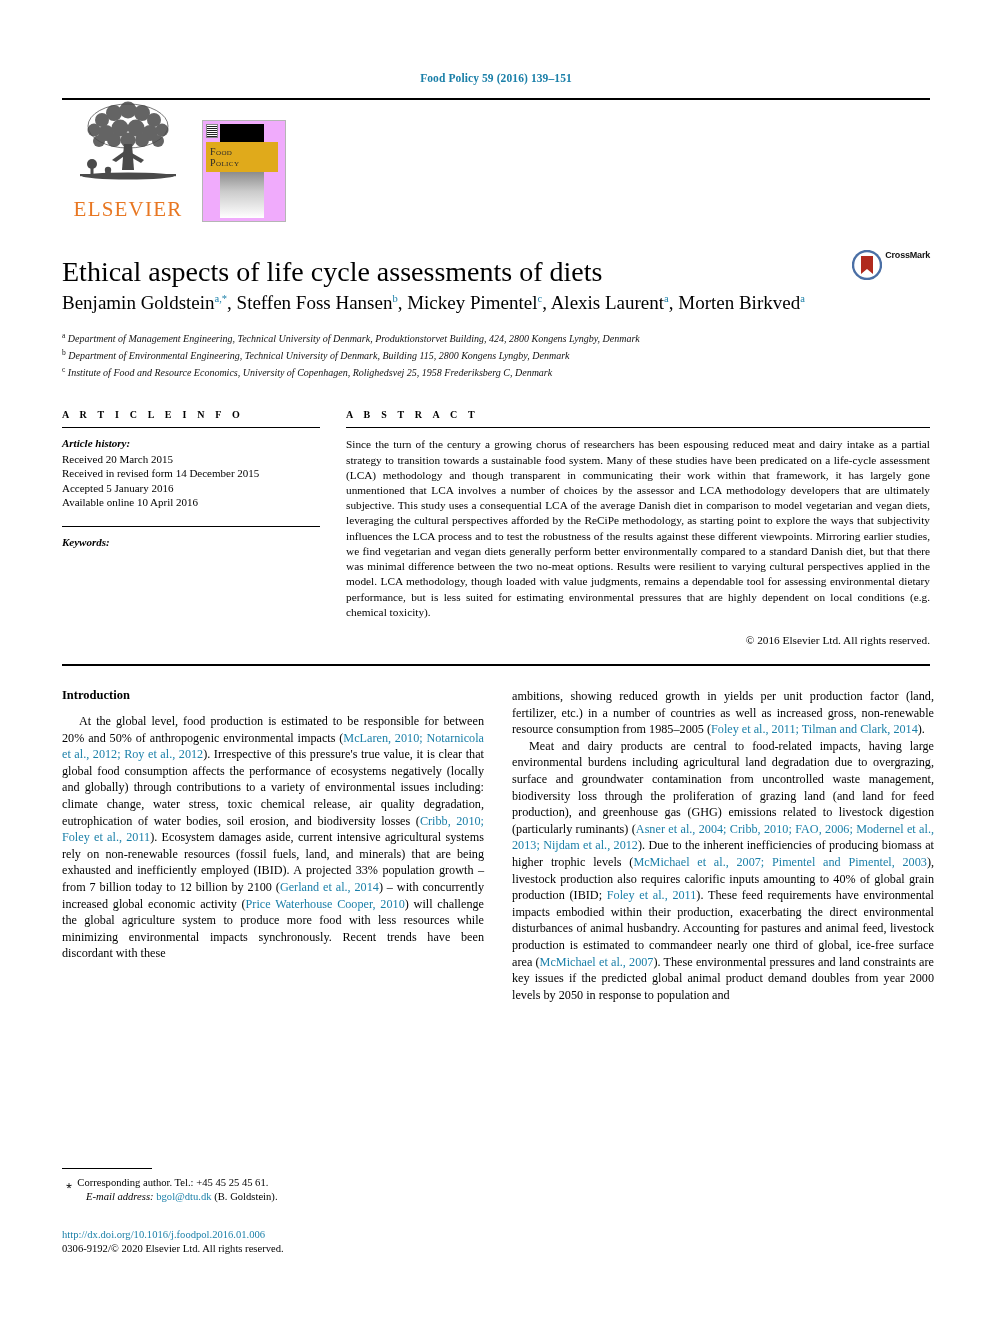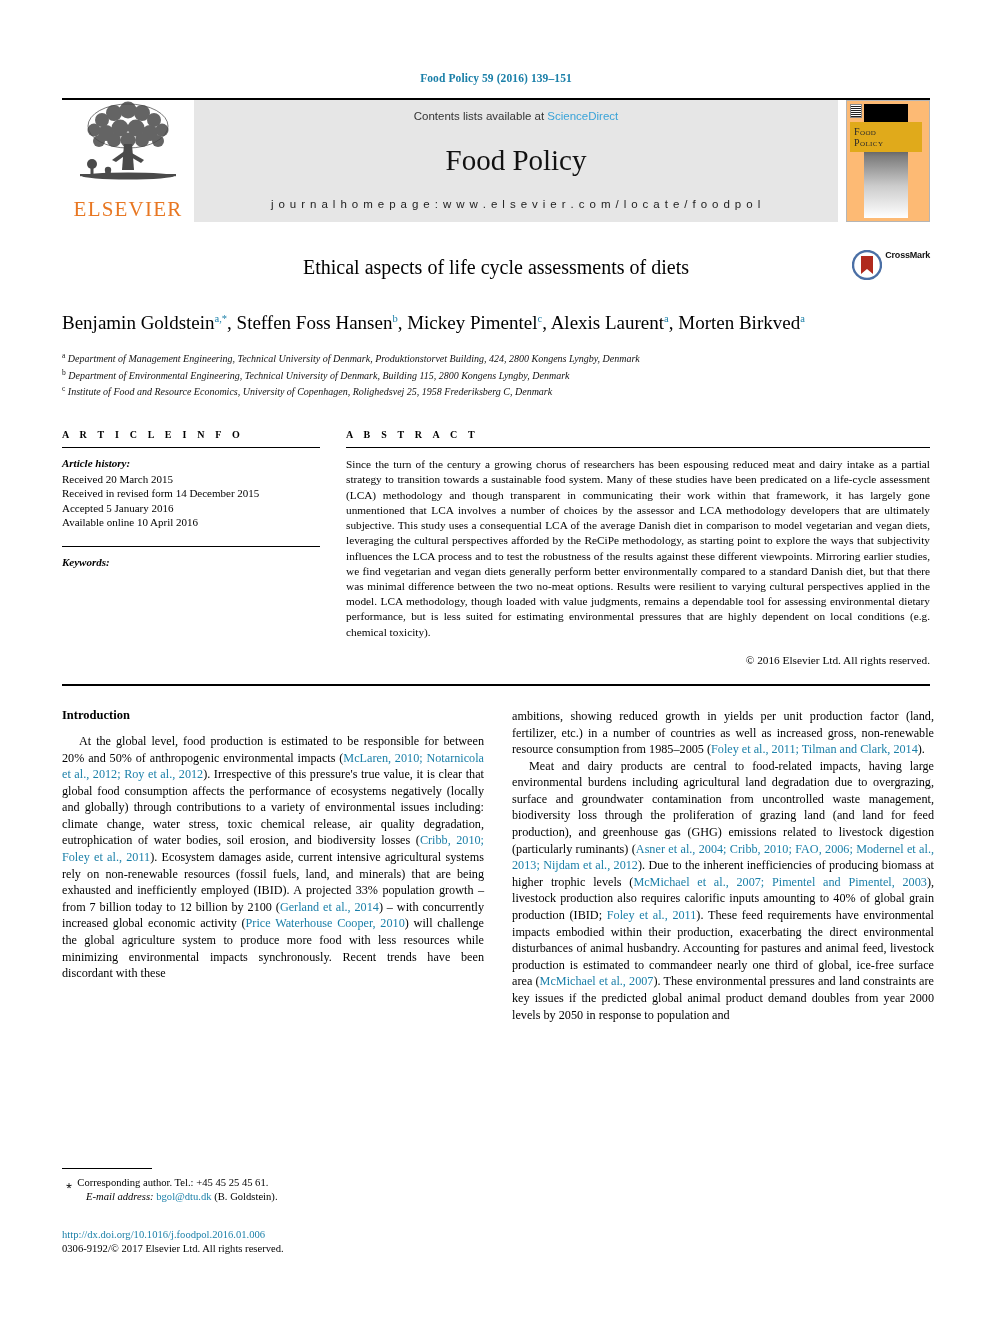--- a/index.html
+++ b/index.html
@@ -78,23 +78,24 @@
     font-family: "Liberation Sans", sans-serif;
     font-size: 11.5px;
     color: #222;
     letter-spacing: 0.9px;
   }
   .cover-thumb {
     width: 84px;
     flex: 0 0 84px;
     margin-left: 8px;
     border: 1px solid #b5b5b5;
-    background: #fdba74;
+    background: #f0abfc;
     position: relative;
     overflow: hidden;
+    margin-top: 20px;
   }
   .cover-inner { position: absolute; inset: 3px; }
   .cover-strip {
     position: absolute; left: 14px; top: 0; width: 44px; height: 100%;
     background: linear-gradient(#000 0%, #000 22%, #7d7d7d 46%, #cccccc 72%, #ffffff 100%);
   }
   .cover-band {
     position: absolute; left: 0; top: 18px; width: 72px; height: 30px;
     background: #E0AA1B;
     display: flex; flex-direction: column; justify-content: center;
@@ -109,25 +110,24 @@
     position: absolute; left: 0; top: 0; width: 12px; height: 14px;
     background: repeating-linear-gradient(0deg,#222 0 1px,#fff 1px 2px);
     border: 1px solid #888;
   }
 
   
   .titlewrap { margin: 34px 62px 0 62px; position: relative; }
   h1.article-title {
     font-family: "Liberation Serif", serif;
     font-weight: normal;
-    font-size: 20px;
+    font-size: 28px;
     line-height: 1.15;
-    margin: 0 0 33px 0;
+    margin: 0 0 4px 0;
     color: #000;
-    text-align: center;
   }
   .authors {
     font-family: "Liberation Serif", serif;
     font-size: 19px;
     line-height: 1.2;
     margin: 0 0 14px 0;
   }
   .authors sup { font-size: 10.5px; color: #1a7fa8; vertical-align: super; }
   .affil {
     font-family: "Liberation Serif", serif;
@@ -276,27 +276,20 @@
             <rect x="18.5" y="66" width="3" height="8"></rect>
           <ellipse cx="56" cy="76" rx="46" ry="3.5"></ellipse>
           <rect x="8" y="74" width="96" height="2.2"></rect>
           <circle cx="36" cy="70" r="3.2"></circle>
           <path d="M33 72 L36 78 L39 72 Z"></path>
         </g>
       </svg>
       <div class="elsevier-word">ELSEVIER</div>
     </div>
 
-    <div class="mast-center">
-      <div class="contents-line">
-        <span>Contents lists available at </span><span class="sd">ScienceDirect</span>
-      </div>
-      <div class="journal-name">Food Policy</div>
-      <div class="homepage-line">j o u r n a l   h o m e p a g e :   w w w . e l s e v i e r . c o m / l o c a t e / f o o d p o l</div>
-    </div>
 
     <div class="cover-thumb">
       <div class="cover-inner">
         <div class="cover-strip"></div>
         <div class="cover-corner"></div>
         <div class="cover-band">
           <span>Food</span>
           <span>Policy</span>
         </div>
       </div>
@@ -370,16 +363,16 @@
   </div>
 
   <div class="footnote">
     <div class="fn-rule"></div>
     <p class="fn-line"><span class="star">⁎</span>&nbsp; <span>Corresponding author. Tel.: +45 45 25 45 61.</span></p>
     <p class="fn-mail"><i>E-mail address:</i> <span class="ref">bgol@dtu.dk</span> <span>(B. Goldstein).</span></p>
   </div>
 
   <div class="doiblock">
     <div class="doi">http://dx.doi.org/10.1016/j.foodpol.2016.01.006</div>
-    <div>0306-9192/© 2017 Elsevier Ltd. All rights reserved.</div>
+    <div>0306-9192/© 2020 Elsevier Ltd. All rights reserved.</div>
   </div>
 
 </div>
 
 </body></html>

